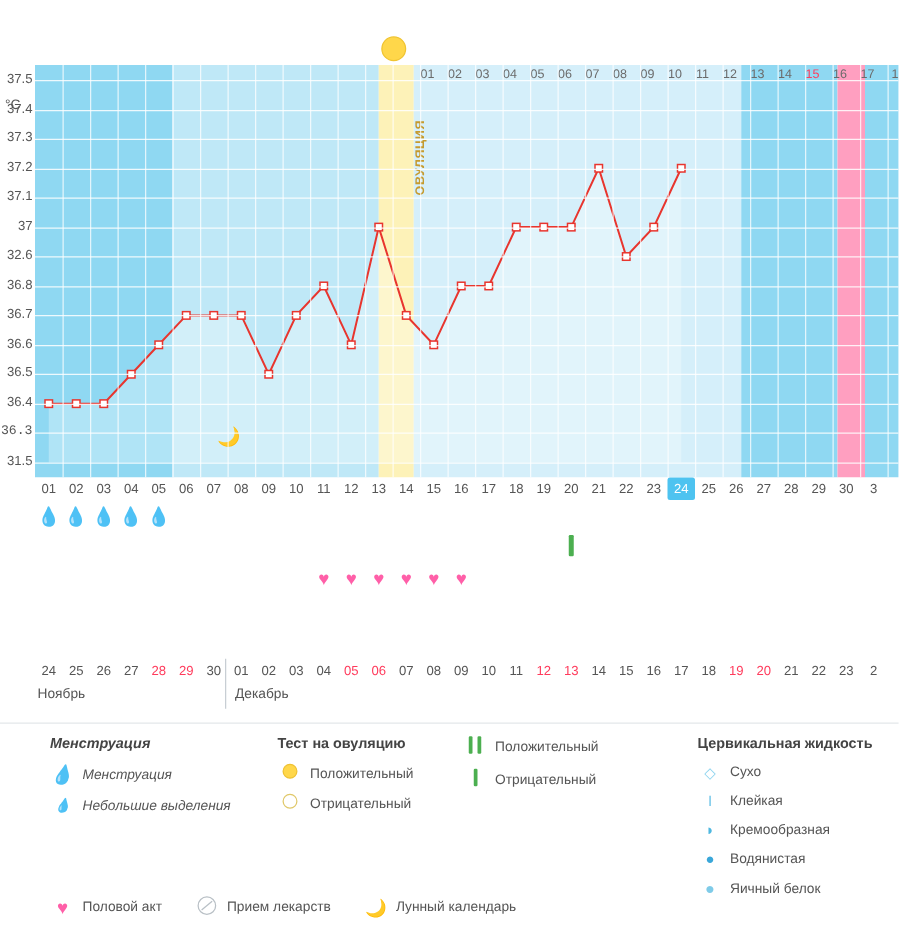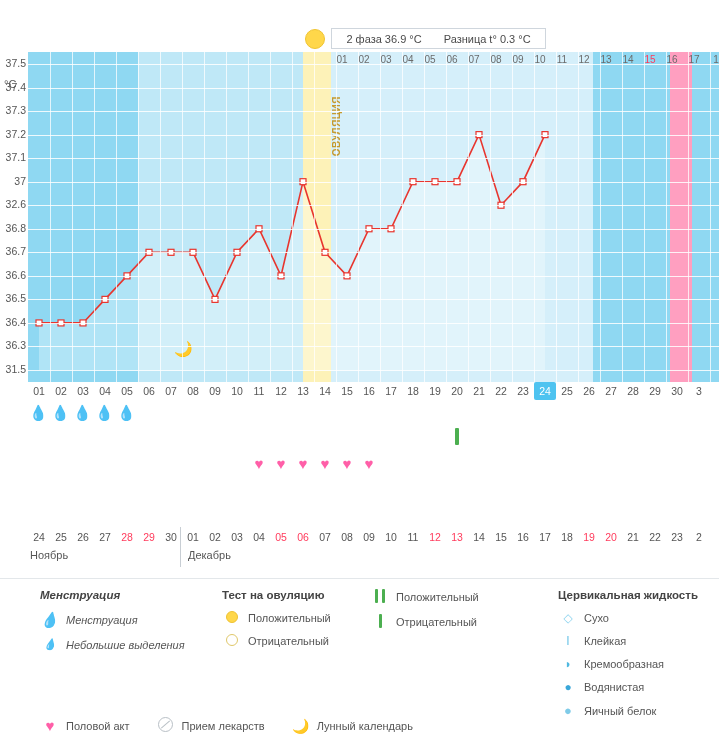--- a/index.html
+++ b/index.html
@@ -99,42 +99,38 @@
   .stick-l{display:inline-block;width:3px;height:14px;background:#a8dca8;border-radius:1px;}
   .pill{display:inline-block;width:13px;height:13px;border-radius:50%;border:1px solid #b9c0c6;position:relative;}
   .pill:after{content:"";position:absolute;left:1px;top:5.5px;width:11px;height:1px;background:#b9c0c6;transform:rotate(-40deg);}
 </style>
 </head>
 <body>
 <div id="root">
 
 <div class="phasebar">
   <div class="ovul-dot"></div>
-  <div class="phase-box phase2">
-    <span>2 фаза 36.9 °C</span>
-    <span class="diff">Разница t° 0.3 °C</span>
-  </div>
 </div>
 
 <div class="chartwrap">
   <div class="unit">°C</div>
   <div class="ylabels" id="ylabels">
         <div class="ylab" style="top: 5px;">37.5</div>
         <div class="ylab" style="top: 28.5385px;">37.4</div>
         <div class="ylab" style="top: 52.0769px;">37.3</div>
         <div class="ylab" style="top: 75.6154px;">37.2</div>
         <div class="ylab" style="top: 99.1538px;">37.1</div>
         <div class="ylab" style="top: 122.692px;">37</div>
         <div class="ylab" style="top: 146.231px;">32.6</div>
         <div class="ylab" style="top: 169.769px;">36.8</div>
         <div class="ylab" style="top: 193.308px;">36.7</div>
         <div class="ylab" style="top: 216.846px;">36.6</div>
         <div class="ylab" style="top: 240.385px;">36.5</div>
         <div class="ylab" style="top: 263.923px;">36.4</div>
-        <div class="ylab" style="top: 287.462px;">36.3</div>
+        <div class="ylab" style="top: 287.462px; font-family: Liberation Mono, monospace;">36.3</div>
         <div class="ylab" style="top: 311px;">31.5</div>
       </div>
   <div class="plot" id="plot">
     <div class="band band-mens" style="left:0px;width:110px;"></div>
     <div class="band band-fert" style="left:110px;width:165px;"></div>
     <div class="band band-ovul" style="left:275px;width:28px;"></div>
     <div class="band band-luteal" style="left:303px;width:262px;"></div>
     <div class="band band-next" style="left:565px;width:77px;"></div>
     <div class="band band-pink" style="left:642px;width:22px;"></div>
     <div class="band band-next" style="left:664px;width:27px;"></div>

